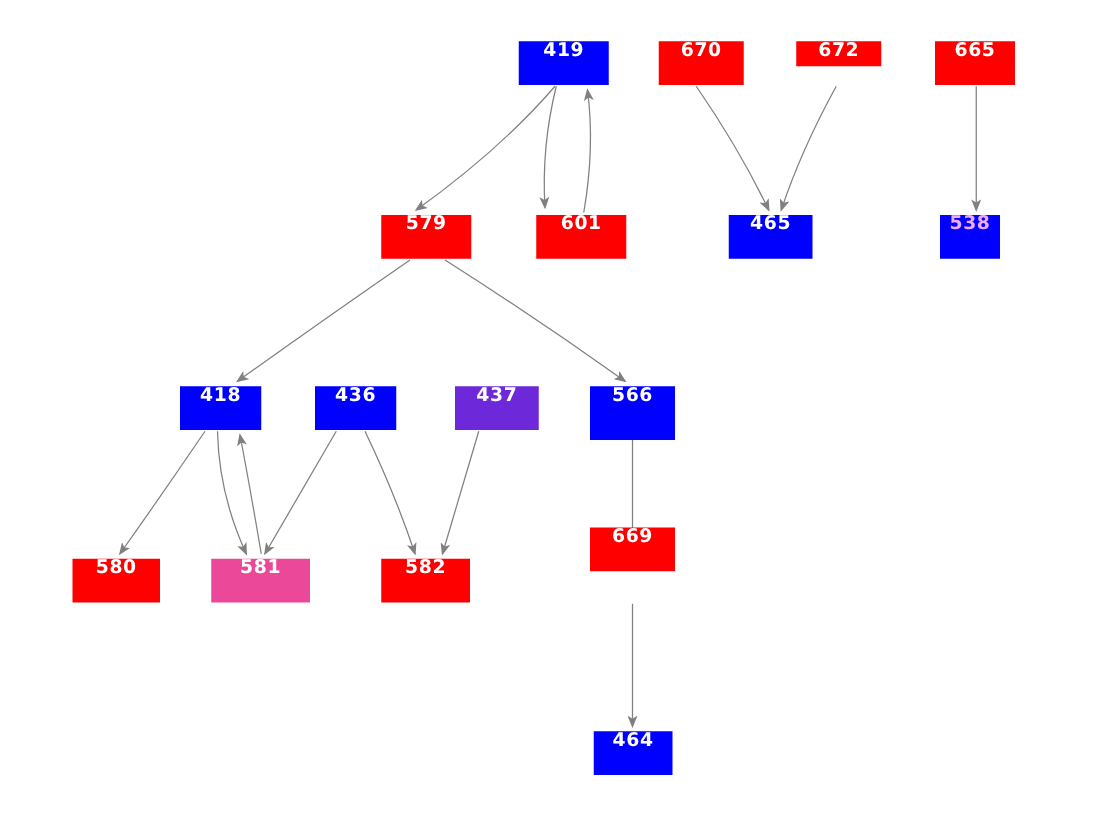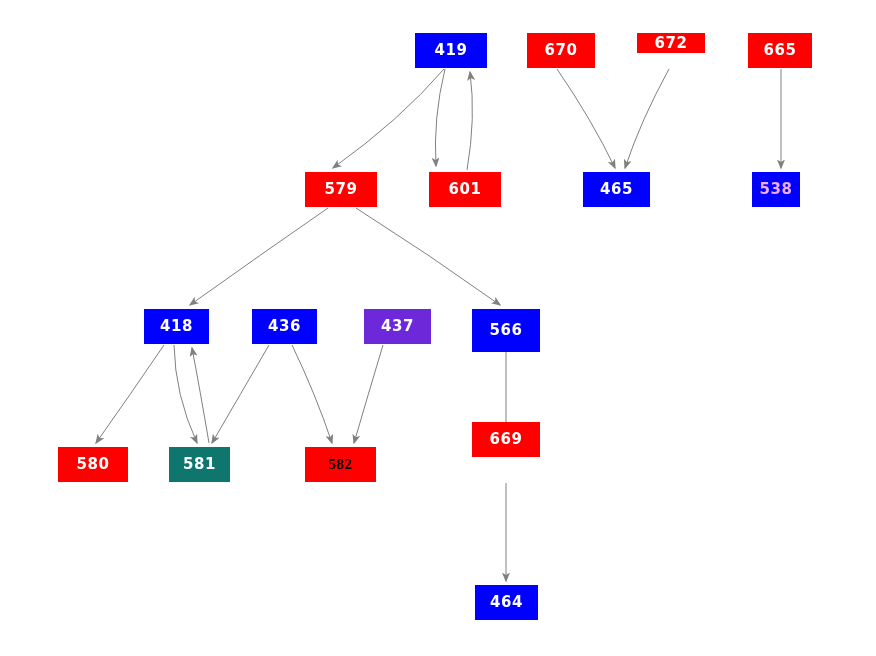--- a/index.html
+++ b/index.html
@@ -29,21 +29,21 @@
   #node-layer {
     position: absolute;
     left: 0;
     top: 0;
     width: 876px;
     height: 656px;
   }
   .graph-node {
     position: absolute;
     display: flex;
-    align-items: center;
+    align-items: flex-start;
     justify-content: center;
     color: #ffffff;
     font-family: "DejaVu Sans", "Liberation Sans", sans-serif;
     font-size: 15px;
     font-weight: bold;
     letter-spacing: 0.5px;
     line-height: 1;
     box-sizing: border-box;
     user-select: none;
   }
@@ -118,24 +118,24 @@
       </div>
       <div class="graph-node fill-blue" style="left: 364px; top: 309px; width: 67px; height: 35px; background: #6d28d9; color: rgb(255, 255, 255);">
         <span class="node-label">437</span>
       </div>
       <div class="graph-node fill-blue" style="left: 472px; top: 309px; width: 68px; height: 43px; background: rgb(0, 0, 255); color: rgb(255, 255, 255);">
         <span class="node-label">566</span>
       </div>
       <div class="graph-node fill-red" style="left: 58px; top: 447px; width: 70px; height: 35px; background: rgb(255, 0, 0); color: rgb(255, 255, 255);">
         <span class="node-label">580</span>
       </div>
-      <div class="graph-node fill-red" style="left: 169px; top: 447px; width: 61px; height: 35px; background: #0f766e; color: rgb(255, 255, 255);">
+      <div class="graph-node fill-red" style="left: 169px; top: 447px; width: 79px; height: 35px; background: #ec4899; color: rgb(255, 255, 255);">
         <span class="node-label">581</span>
       </div>
-      <div class="graph-node fill-red" style="left: 305px; top: 447px; width: 71px; height: 35px; background: rgb(255, 0, 0); color: #000000; font-family: Liberation Serif, serif;">
+      <div class="graph-node fill-red" style="left: 305px; top: 447px; width: 71px; height: 35px; background: rgb(255, 0, 0); color: #ffffff;">
         <span class="node-label">582</span>
       </div>
       <div class="graph-node fill-red" style="left: 472px; top: 422px; width: 68px; height: 35px; background: rgb(255, 0, 0); color: rgb(255, 255, 255);">
         <span class="node-label">669</span>
       </div>
       <div class="graph-node fill-blue" style="left: 475px; top: 585px; width: 63px; height: 35px; background: rgb(0, 0, 255); color: rgb(255, 255, 255);">
         <span class="node-label">464</span>
       </div>
     </div>
 

